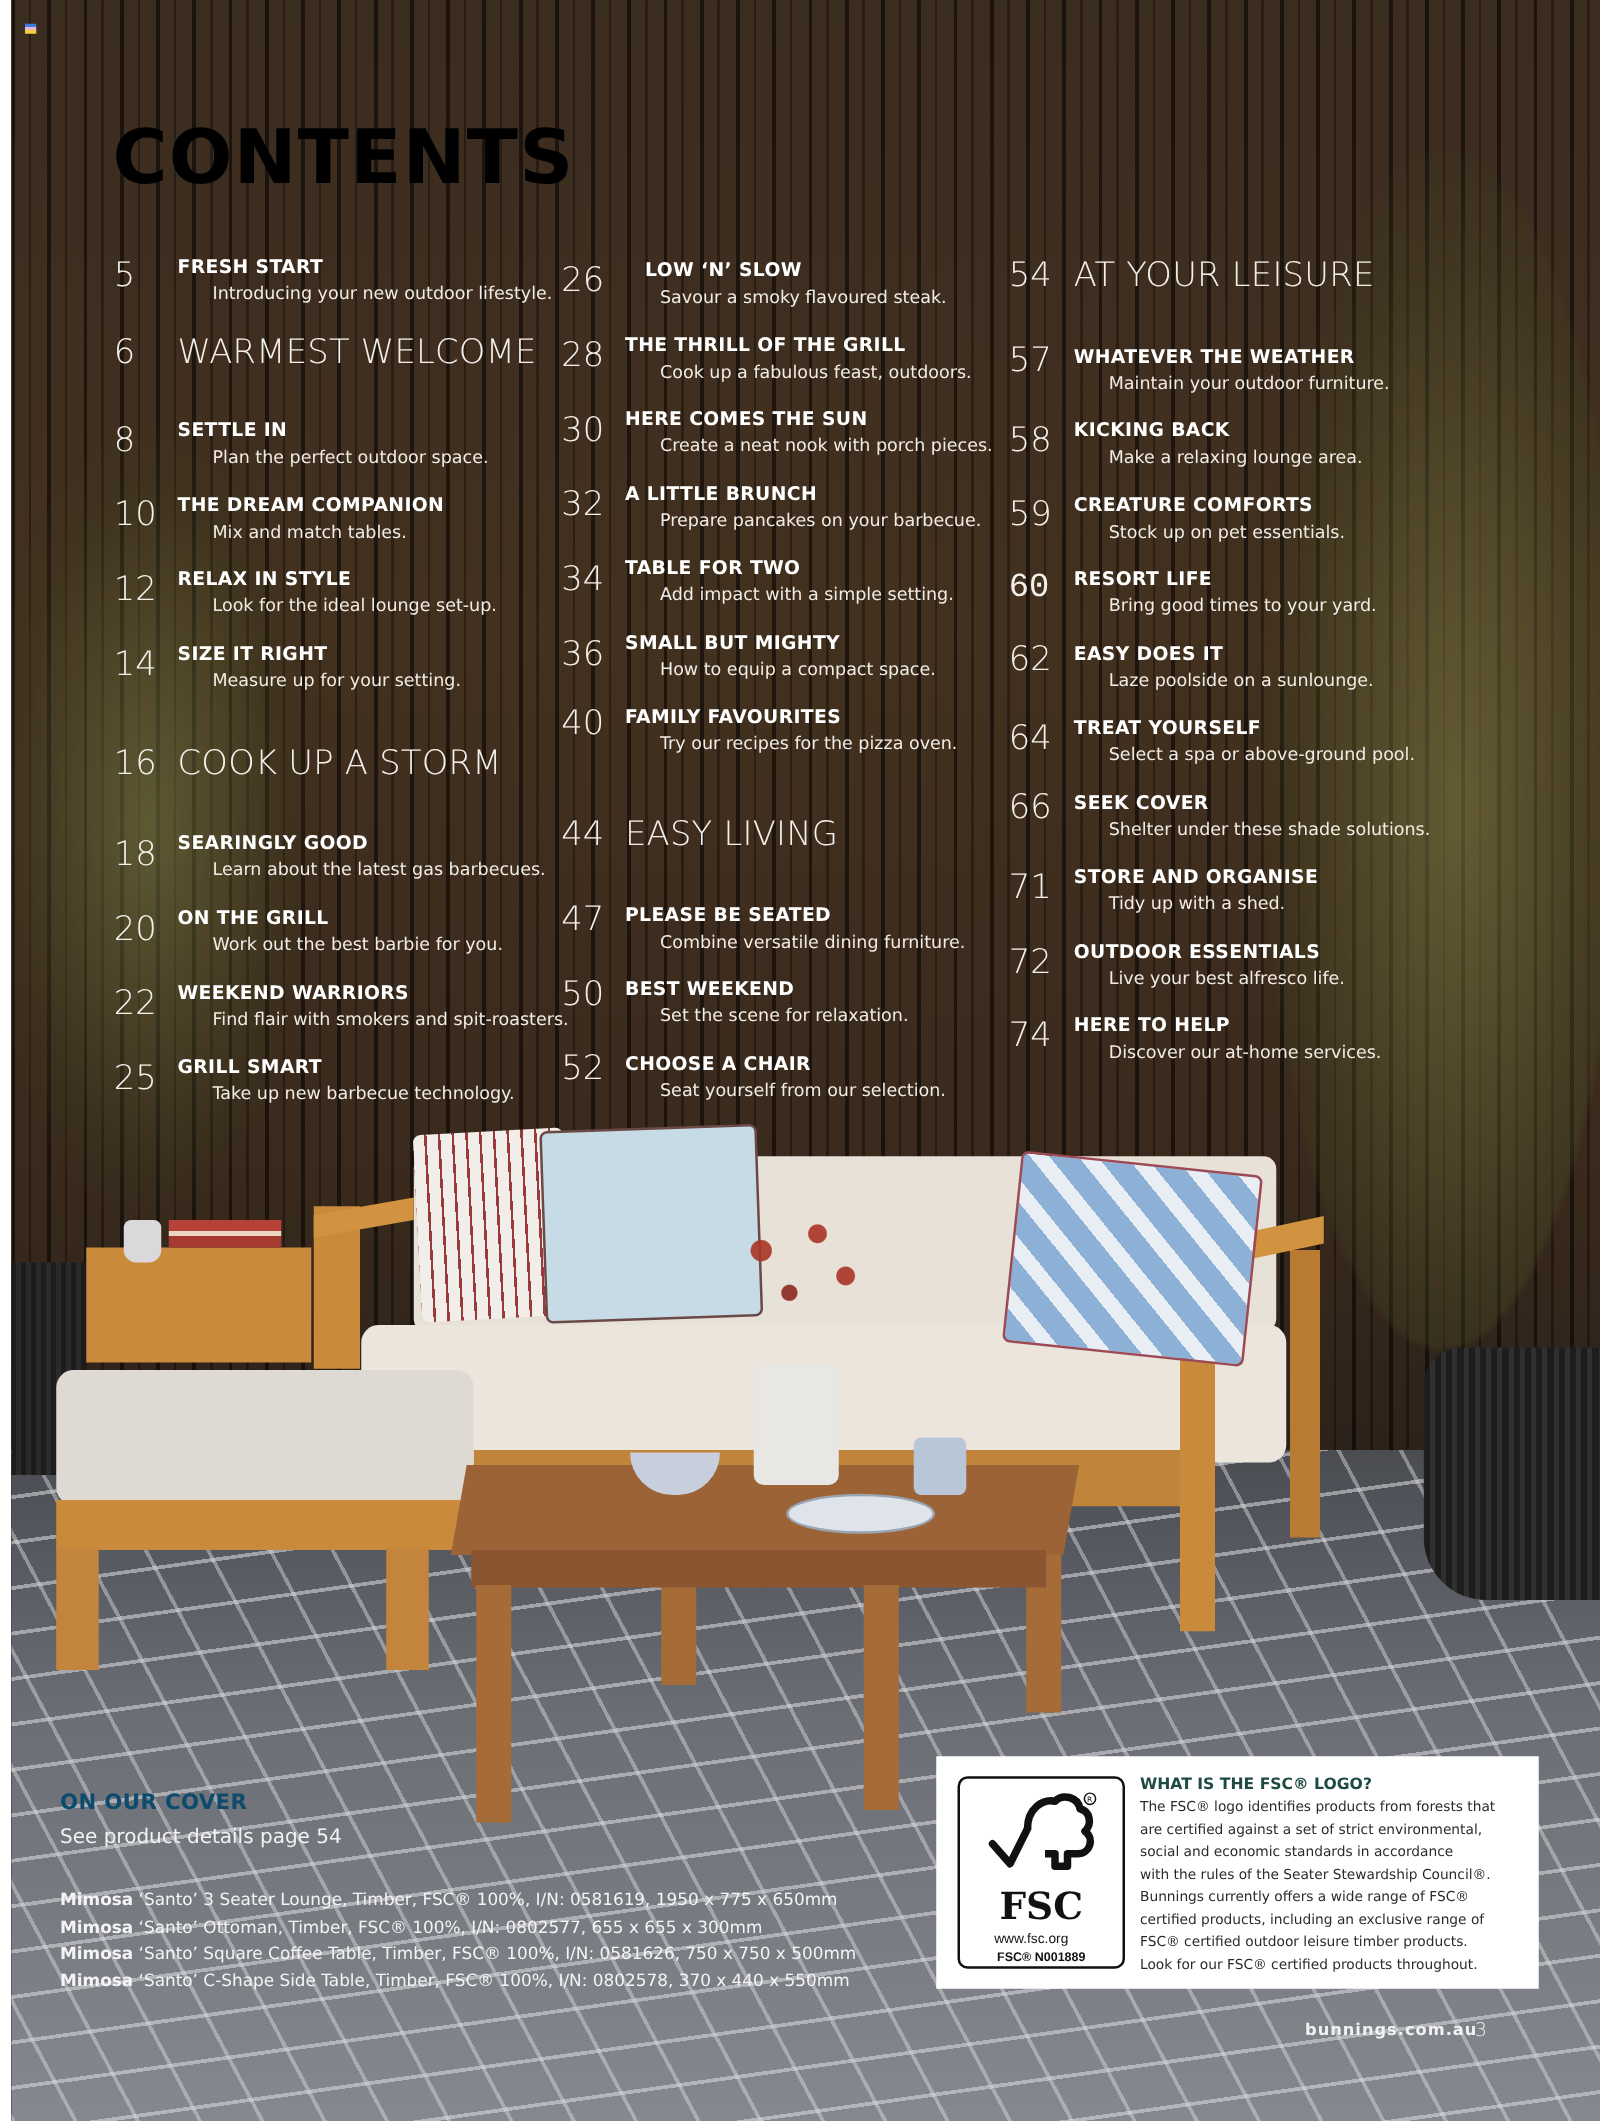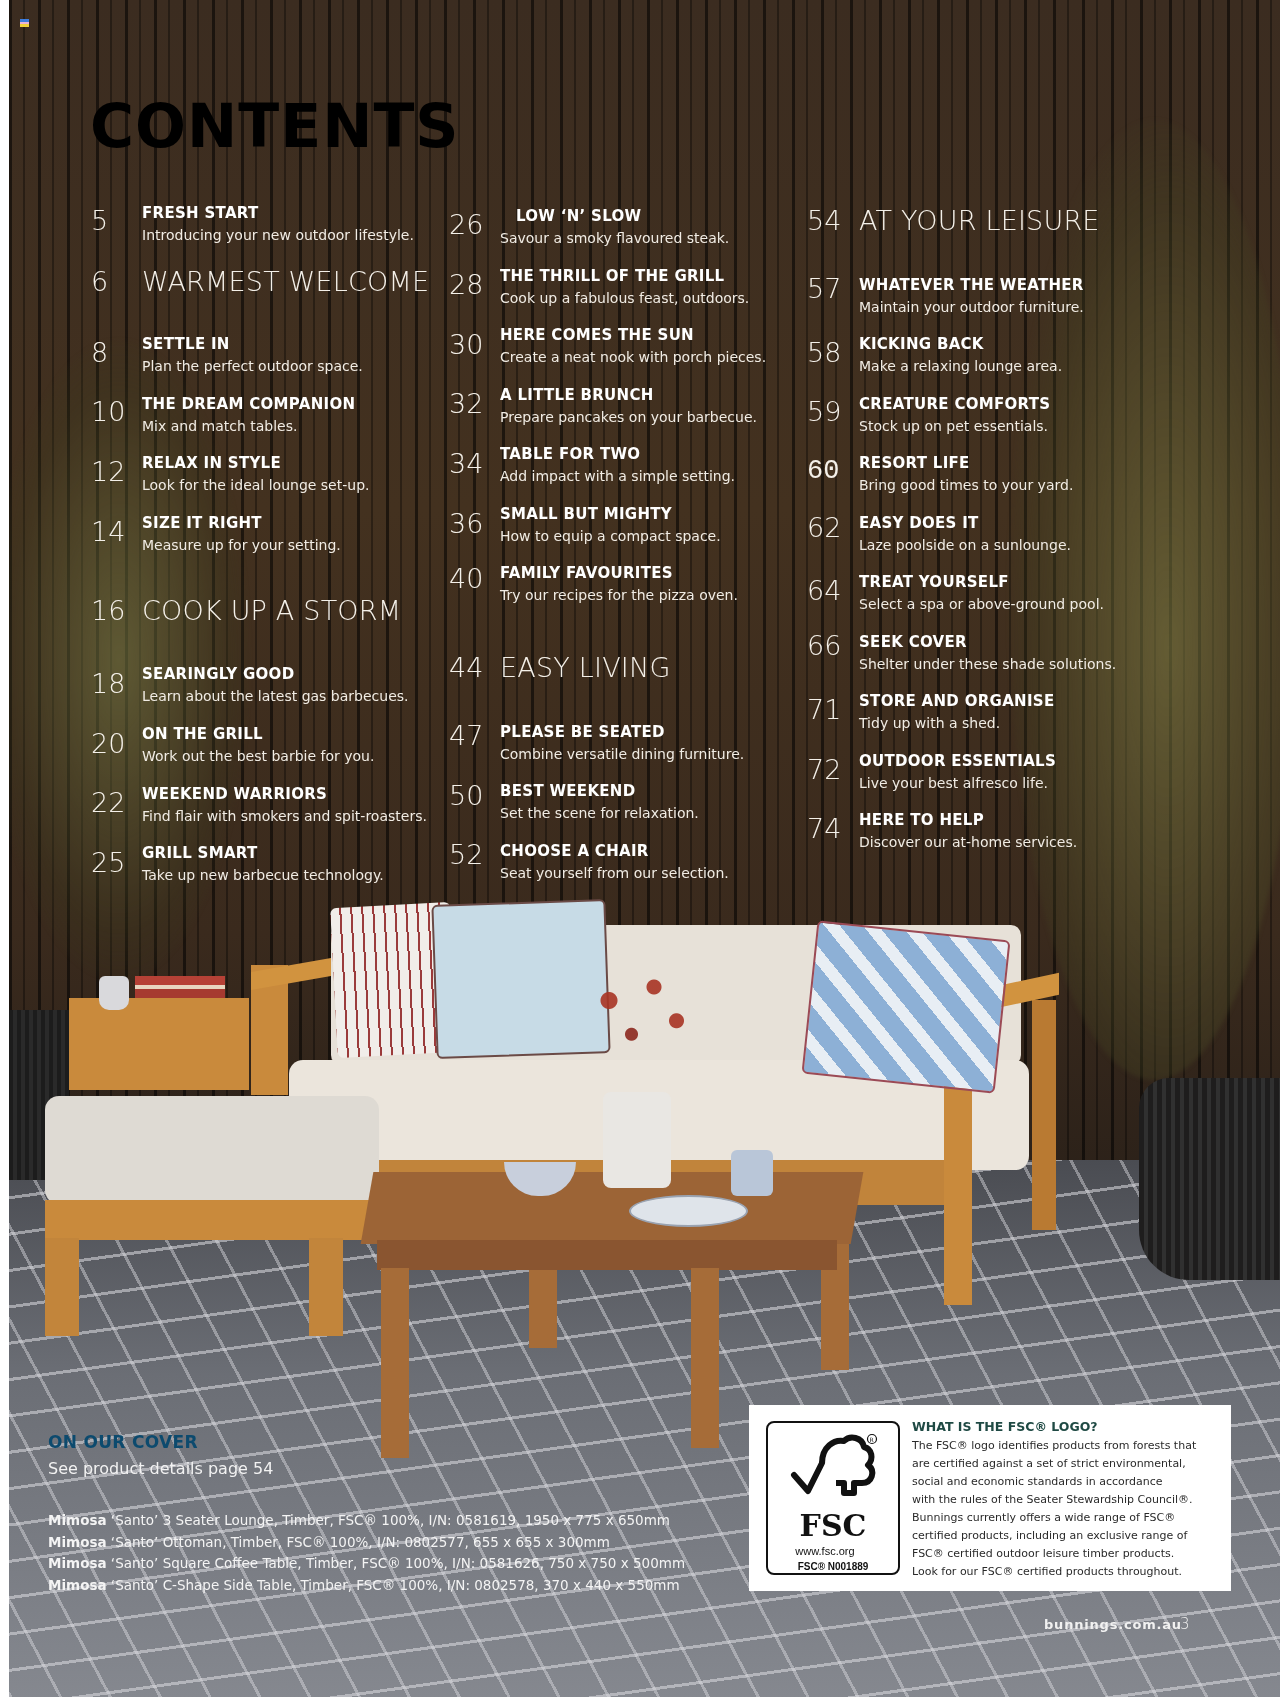--- a/index.html
+++ b/index.html
@@ -58,21 +58,21 @@
   .cup{position:absolute;left:722px;top:1150px;width:42px;height:46px;background:#b9c6d8;border-radius:6px;}
   .plates{position:absolute;left:620px;top:1195px;width:115px;height:28px;background:#dfe4ea;border-radius:50%;border:2px solid #9aa3b1;}
 
   
   .colorbar{position:absolute;left:20px;top:19px;width:9px;height:8px;background:linear-gradient(180deg,#3d7dde 0 33%,#e9b4d8 33% 66%,#f2d23c 66%);}
 
   
   .title{position:absolute;left:90px;top:96px;font-family:"DejaVu Sans",sans-serif;font-weight:bold;font-size:60px;letter-spacing:1px;color:#000000;line-height:1;}
   .num{position:absolute;font-family:"DejaVu Sans",sans-serif;font-weight:200;font-size:27px;line-height:1;color:#f4f0e9;}
   .etitle{position:absolute;font-family:"DejaVu Sans",sans-serif;font-weight:bold;font-size:15px;letter-spacing:0.3px;line-height:1;white-space:nowrap;color:#ffffff;text-align:center;}
-  .edesc{position:absolute;font-family:"DejaVu Sans",sans-serif;font-size:14px;line-height:1;white-space:nowrap;color:#f1ece4;}
+  .edesc{position:absolute;font-family:"DejaVu Sans",sans-serif;font-size:14px;line-height:1;white-space:nowrap;color:#f1ece4;margin-left:28px;}
   .section{position:absolute;font-family:"DejaVu Sans",sans-serif;font-weight:200;font-size:27px;line-height:1;white-space:nowrap;color:#f4f0e9;letter-spacing:0.2px;}
 
   .cover-head{position:absolute;left:48px;top:1432px;font-family:"DejaVu Sans",sans-serif;font-weight:bold;font-size:17px;color:#0c4a6e;letter-spacing:0.3px;}
   .cover-sub{position:absolute;left:48px;top:1459px;font-family:"DejaVu Sans",sans-serif;font-size:16px;color:#f2f2f2;}
   .prod{position:absolute;left:48px;font-family:"DejaVu Sans",sans-serif;font-size:13.5px;color:#f4f4f4;white-space:nowrap;}
   .prod b{font-weight:bold;}
 
   .fsc-box{position:absolute;left:749px;top:1405px;width:482px;height:186px;background:#ffffff;}
   .fsc-logo{position:absolute;left:17px;top:16px;width:134px;height:154px;border:2px solid #111;border-radius:8px;box-sizing:border-box;}
   .fsc-logo svg{position:absolute;left:18px;top:8px;}

